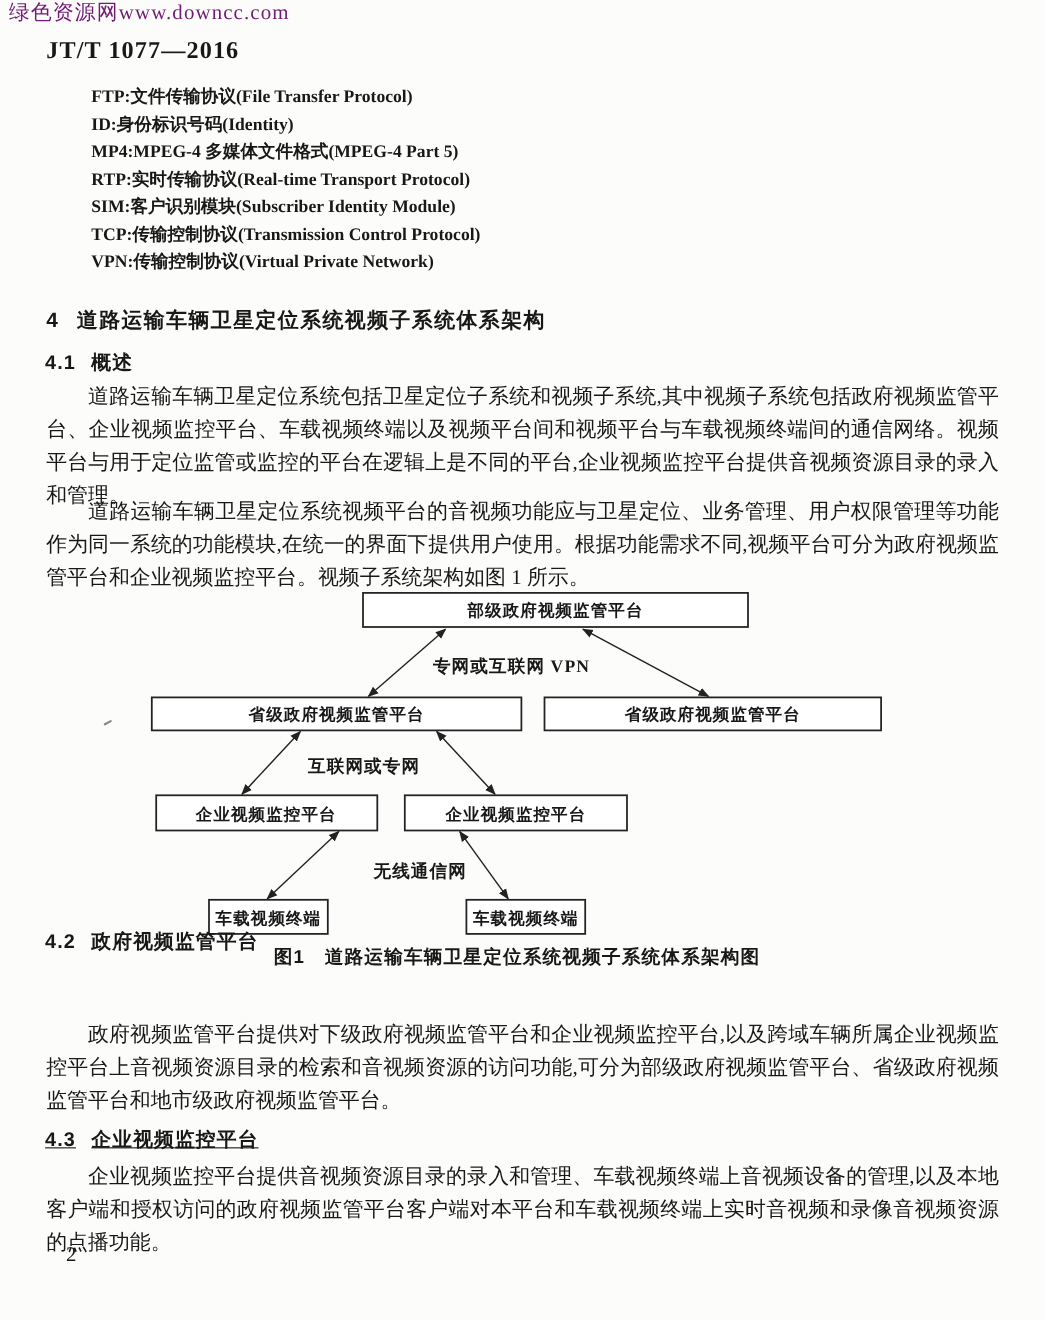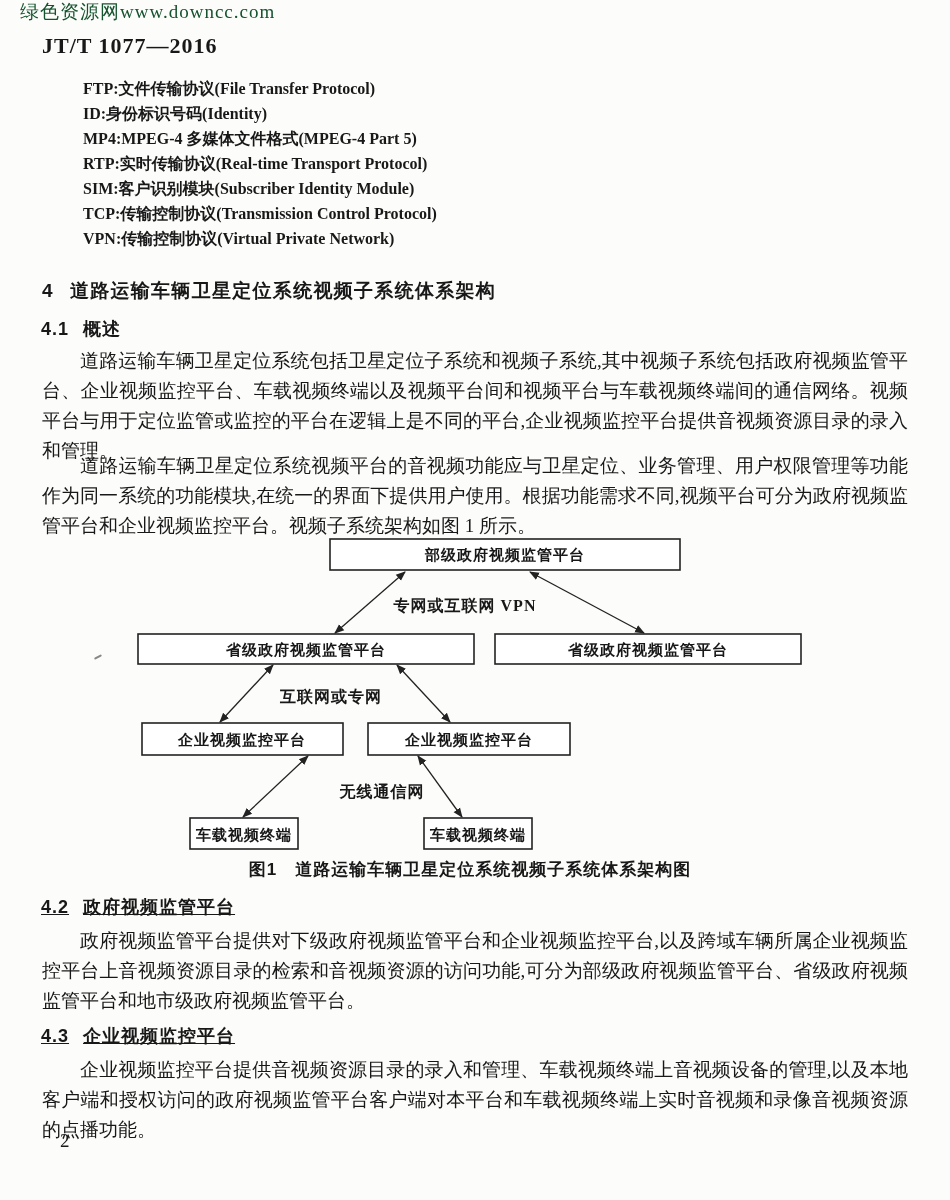--- a/index.html
+++ b/index.html
@@ -2,41 +2,41 @@
 <html><head>
 <meta charset="utf-8">
 <style>
   html,body{margin:0;padding:0;background:#e8e8e8;}
   .page{
     position:relative;width:950px;height:1200px;margin:0 auto;
     background:#fcfcfa;color:#181818;overflow:hidden;
     font-family:"Liberation Serif","DejaVu Serif",serif;
   }
   .watermark{
-    position:absolute;left:20px;top:1px;font-size:19px;line-height:22px;
-    color:#14532d;letter-spacing:1px;white-space:nowrap;
+    position:absolute;left:8px;top:1px;font-size:19px;line-height:22px;
+    color:#701a75;letter-spacing:1px;white-space:nowrap;
   }
   .doc-number{
     position:absolute;left:42px;top:33px;font-size:22px;font-weight:700;
     font-family:Liberation Serif, serif;letter-spacing:1px;
   }
   .abbrev-list{position:absolute;left:83px;top:76px;}
   .abbrev-item{font-size:16px;line-height:25px;font-weight:600;white-space:nowrap;}
   .sec-h1{
     position:absolute;left:42px;top:278px;margin:0;font-size:19px;font-weight:700;
     font-family:"Liberation Sans","DejaVu Sans",sans-serif;letter-spacing:1.3px;white-space:nowrap;
   }
   .sec-h1 .num{margin-right:16px;}
   .sec-h2{
     position:absolute;left:41px;margin:0;font-size:18px;font-weight:700;
     font-family:"Liberation Sans","DejaVu Sans",sans-serif;letter-spacing:1px;white-space:nowrap;
   }
   .sec-h2 .num{margin-right:14px;}
   .h-41{top:317px;}
-  .h-42{top:895px;text-decoration:underline;}
+  .h-42{top:844px;}
   .h-43{top:1024px;text-decoration:underline;}
   .body-p{
     position:absolute;left:42px;width:866px;margin:0;
     font-size:19px;line-height:30px;text-align:justify;text-indent:2em;
     word-break:break-all;
   }
   .p-1{top:346px;}
   .p-2{top:451px;}
   .p-42{top:926px;}
   .p-43{top:1055px;}

